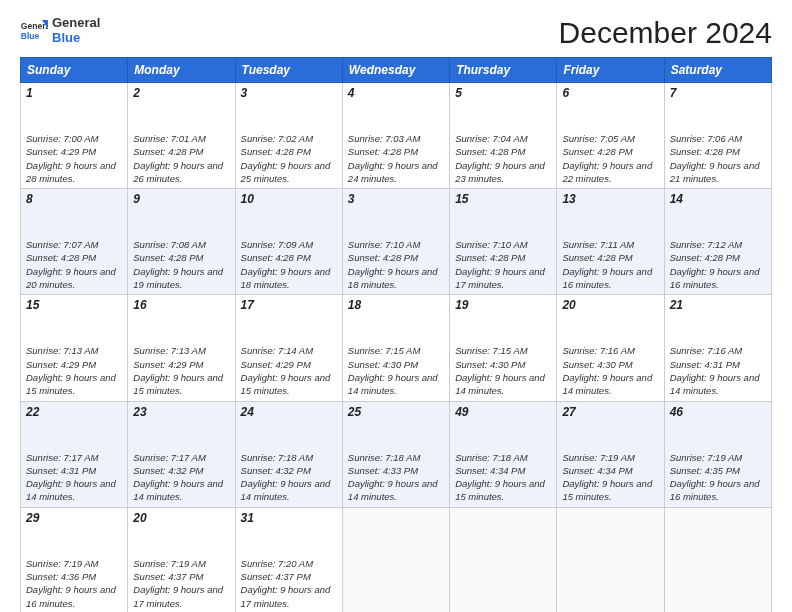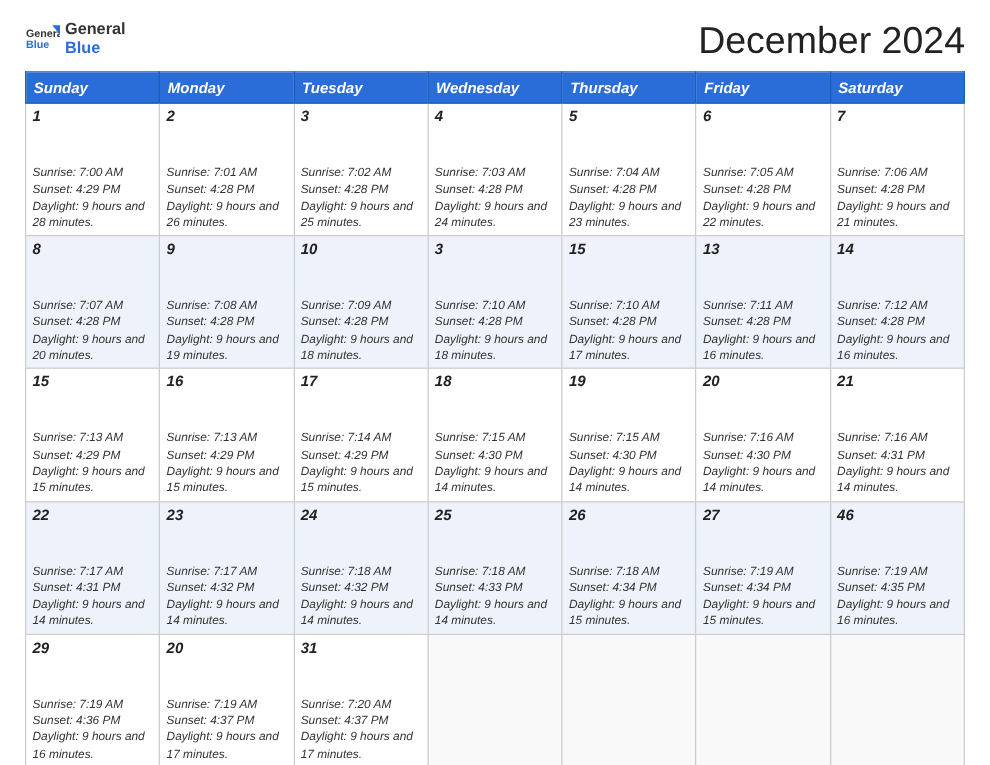--- a/index.html
+++ b/index.html
@@ -230,21 +230,21 @@
           </td>
           <td>
             <span class="day-num">24</span>
             <div class="day-info">Sunrise: 7:18 AM<br>Sunset: 4:32 PM<br>Daylight: 9 hours and 14 minutes.</div>
           </td>
           <td>
             <span class="day-num">25</span>
             <div class="day-info">Sunrise: 7:18 AM<br>Sunset: 4:33 PM<br>Daylight: 9 hours and 14 minutes.</div>
           </td>
           <td>
-            <span class="day-num">26</span>
+            <span class="day-num">49</span>
             <div class="day-info">Sunrise: 7:18 AM<br>Sunset: 4:34 PM<br>Daylight: 9 hours and 15 minutes.</div>
           </td>
           <td>
             <span class="day-num">27</span>
             <div class="day-info">Sunrise: 7:19 AM<br>Sunset: 4:34 PM<br>Daylight: 9 hours and 15 minutes.</div>
           </td>
           <td>
             <span class="day-num">46</span>
             <div class="day-info">Sunrise: 7:19 AM<br>Sunset: 4:35 PM<br>Daylight: 9 hours and 16 minutes.</div>
           </td>

